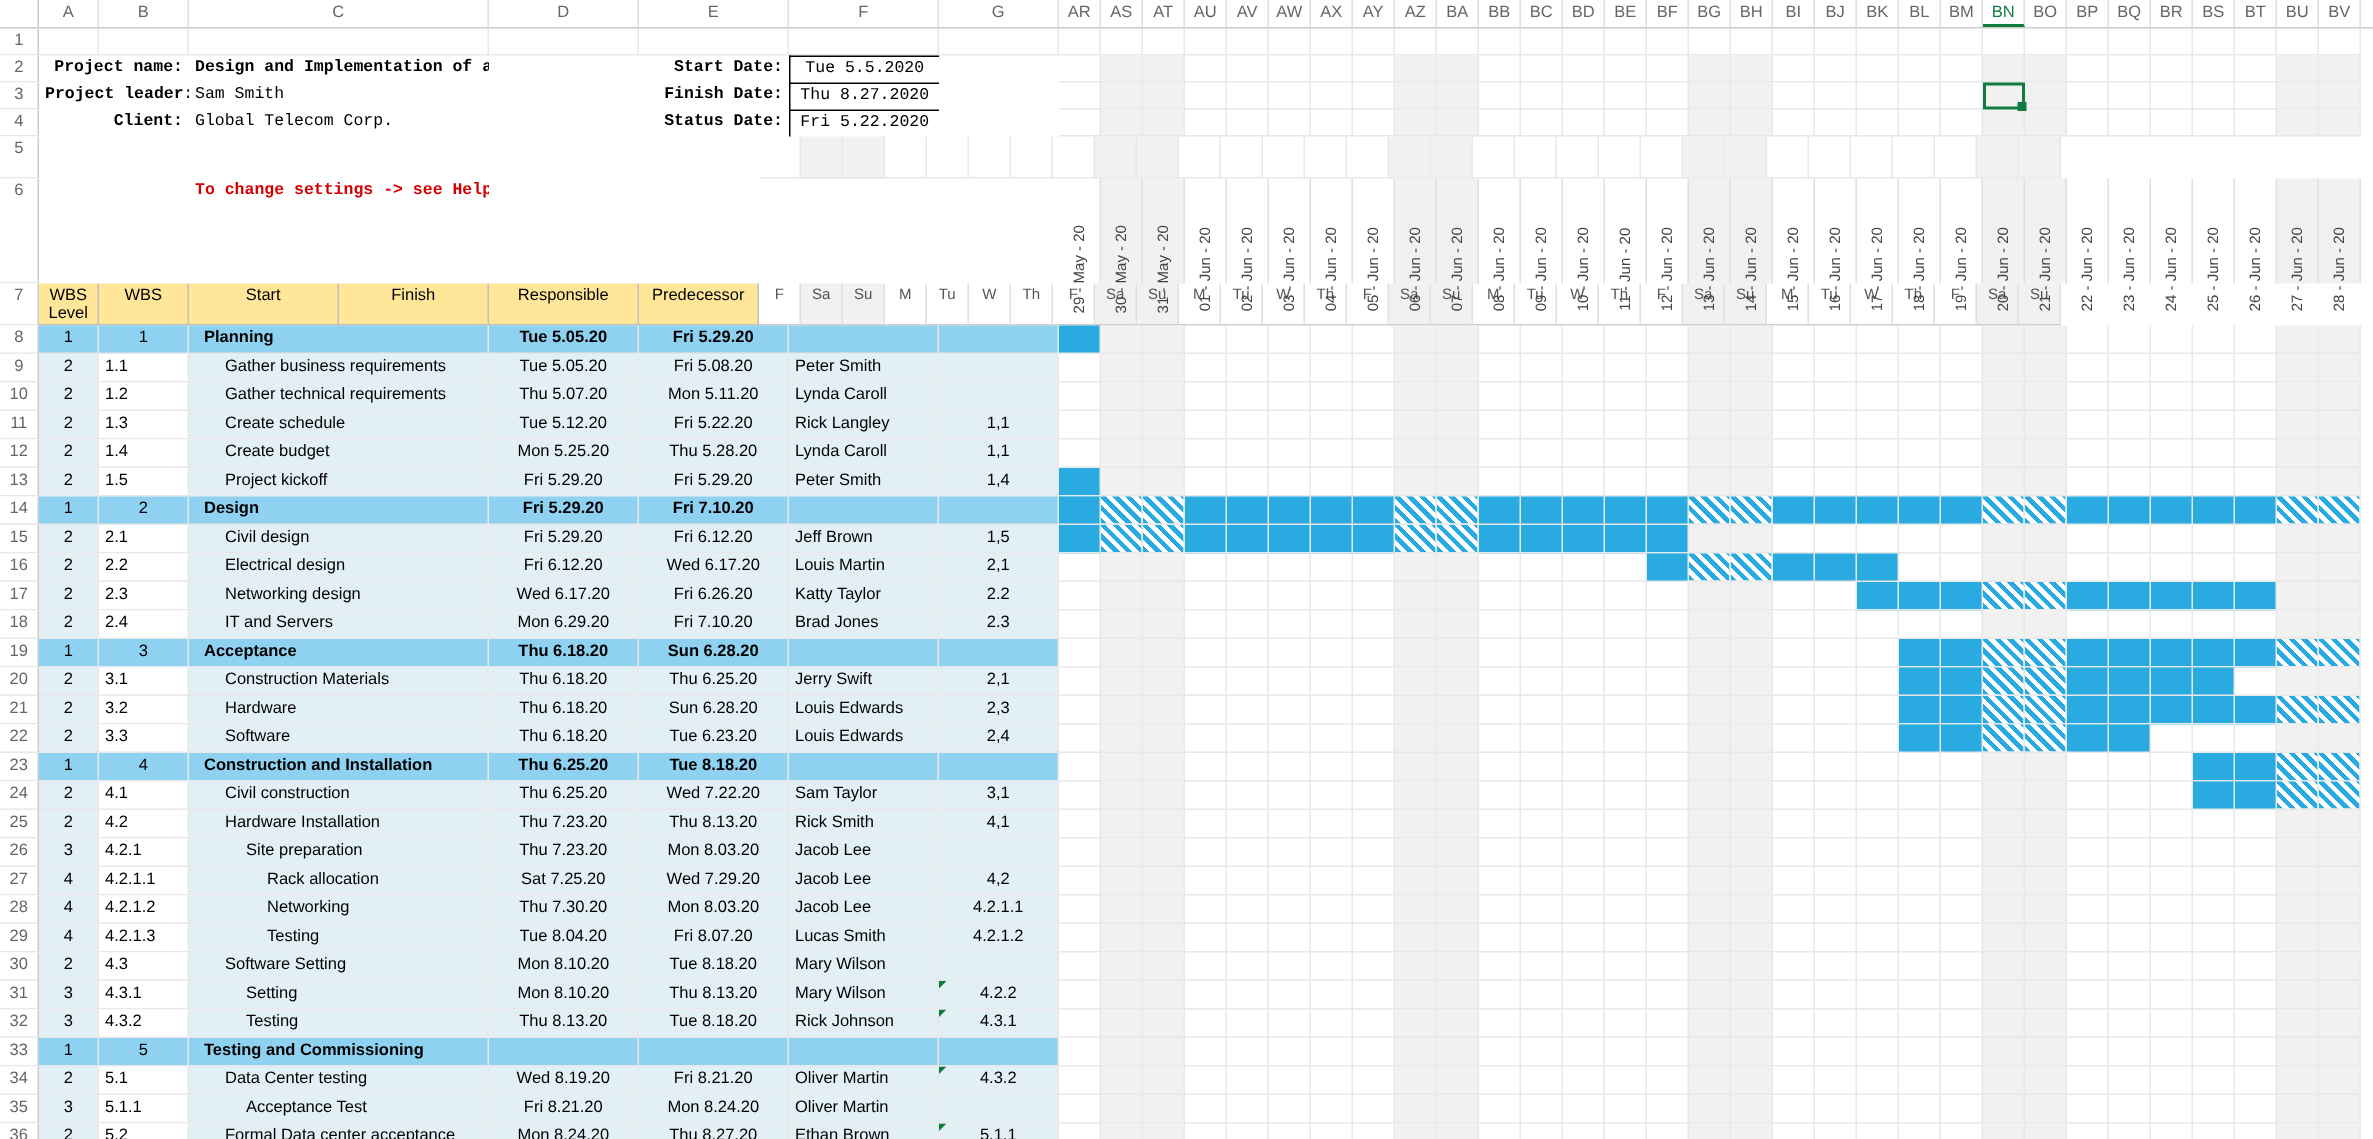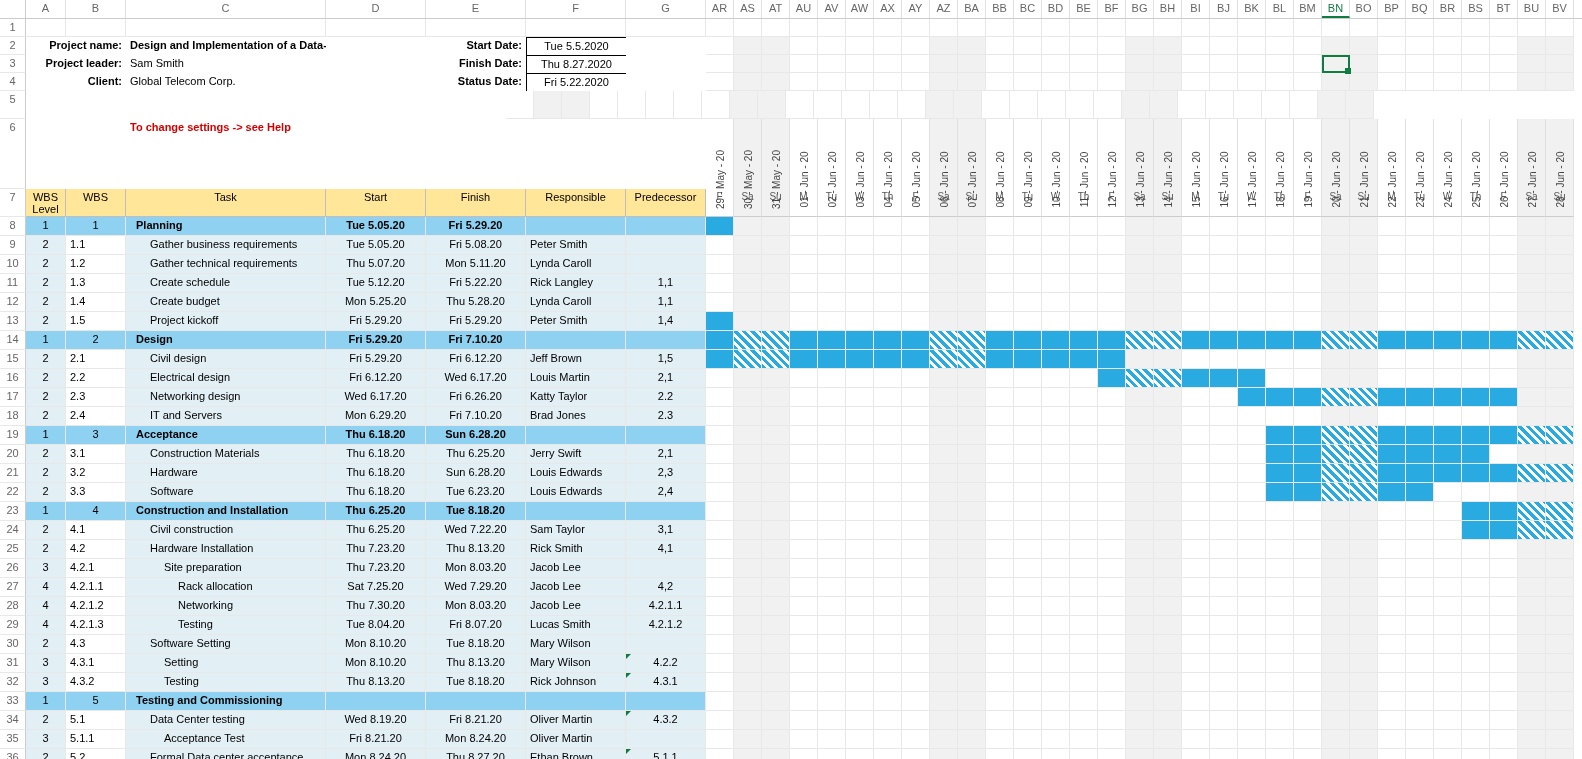--- a/index.html
+++ b/index.html
@@ -7,21 +7,21 @@
   .sheet{position:relative;width:1582px;}
   
   .col-letters{display:flex;position:sticky;top:0;background:#fff;border-bottom:1px solid #ccc;}
   .rownum-spacer{width:26px;flex:none;border-right:1px solid #ccc;background:#fff;}
   .col-letter{flex:none;text-align:center;font-size:11px;color:#666;border-right:1px solid #e0e0e0;padding:2px 0;background:#fff;}
   .col-letter.active{color:#107c41;border-bottom:2px solid #107c41;}
   
   .row{display:flex;align-items:stretch;min-height:18px;}
   .rownum{width:26px;flex:none;text-align:center;font-size:11px;color:#666;border-right:1px solid #ccc;border-bottom:1px solid #e8e8e8;background:#fff;padding-top:2px;}
   .cell{flex:none;border-right:1px solid #e8e8e8;border-bottom:1px solid #e8e8e8;padding:2px 4px;overflow:hidden;white-space:nowrap;}
-  .no-bd .cell{border-right-color:transparent;border-bottom-color:transparent;}
+  .no-bd .cell{border-right-color:transparent;border-bottom-color:transparent;font-family:Liberation Mono, monospace;}
   .bold{font-weight:bold;}
   .center{text-align:center;}
   .right{text-align:right;}
   .red{color:#d40000;font-weight:bold;}
   .date-box{border:1px solid #000;text-align:center;}
   
   .hdr{background:#ffe699;font-weight:normal;text-align:center;border-right:1px solid #bfbfbf;border-bottom:1px solid #bfbfbf;}
   
   .phase .cell.taskcol{background:#8ed1f0;font-weight:bold;}
   .phase .cell.light{background:#8ed1f0;}
@@ -380,21 +380,20 @@
         <span>27 - Jun - 20</span>
       </div>
       <div class="gdate wkend" style="width: 28px;">
         <span>28 - Jun - 20</span>
       </div>
     </div>
     <div class="row" style="height: 28px;">
       <div class="rownum">7</div>
       <div class="cell hdr" style="width: 40px; white-space: normal; line-height: 12px;">WBS Level</div>
       <div class="cell hdr" style="width: 60px;">WBS</div>
-      <div class="cell hdr" style="width: 200px;">Task</div>
       <div class="cell hdr" style="width: 100px;">Start</div>
       <div class="cell hdr" style="width: 100px;">Finish</div>
       <div class="cell hdr" style="width: 100px;">Responsible</div>
       <div class="cell hdr" style="width: 80px;">Predecessor</div>
       <div class="dow" style="width: 28px;">F</div>
       <div class="dow wkend" style="width: 28px;">Sa</div>
       <div class="dow wkend" style="width: 28px;">Su</div>
       <div class="dow" style="width: 28px;">M</div>
       <div class="dow" style="width: 28px;">Tu</div>
       <div class="dow" style="width: 28px;">W</div>

